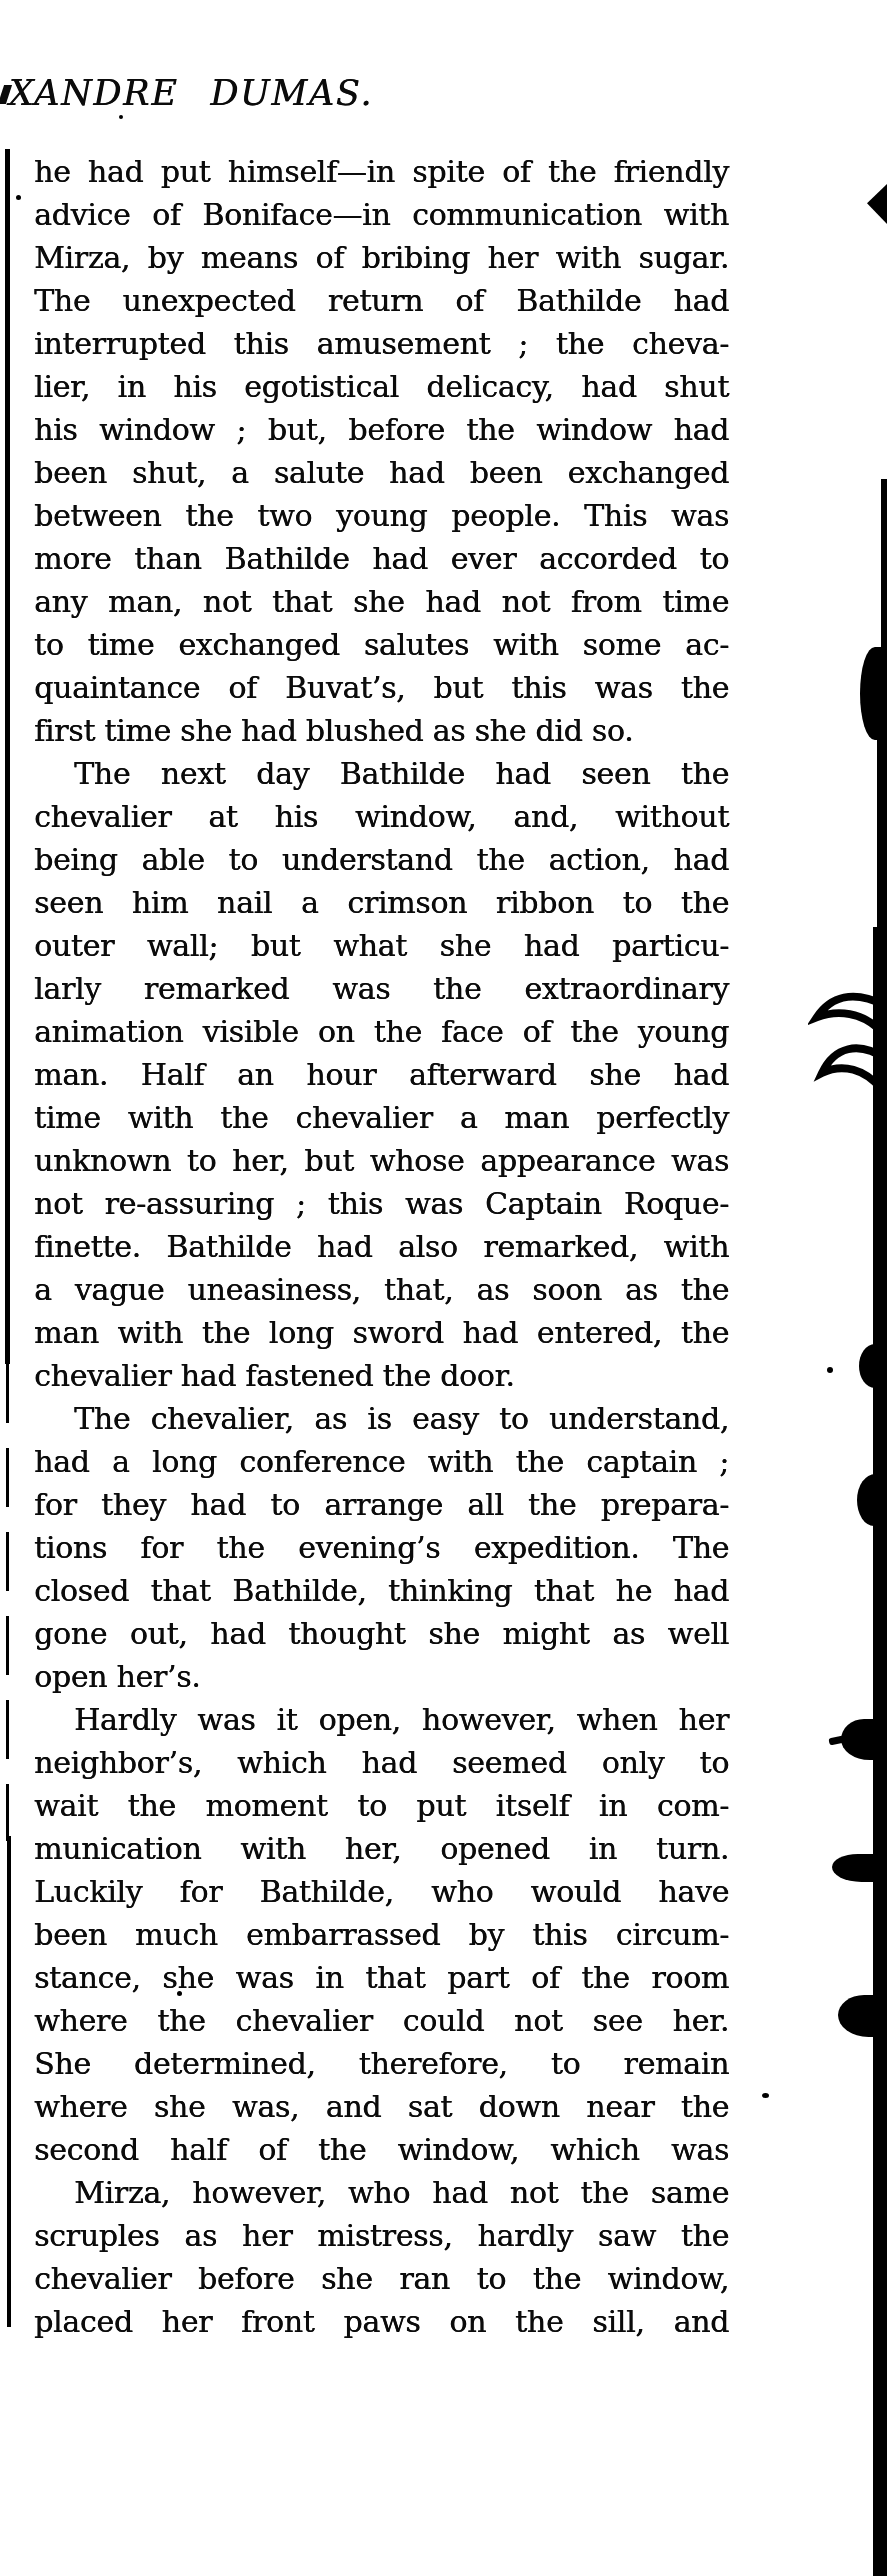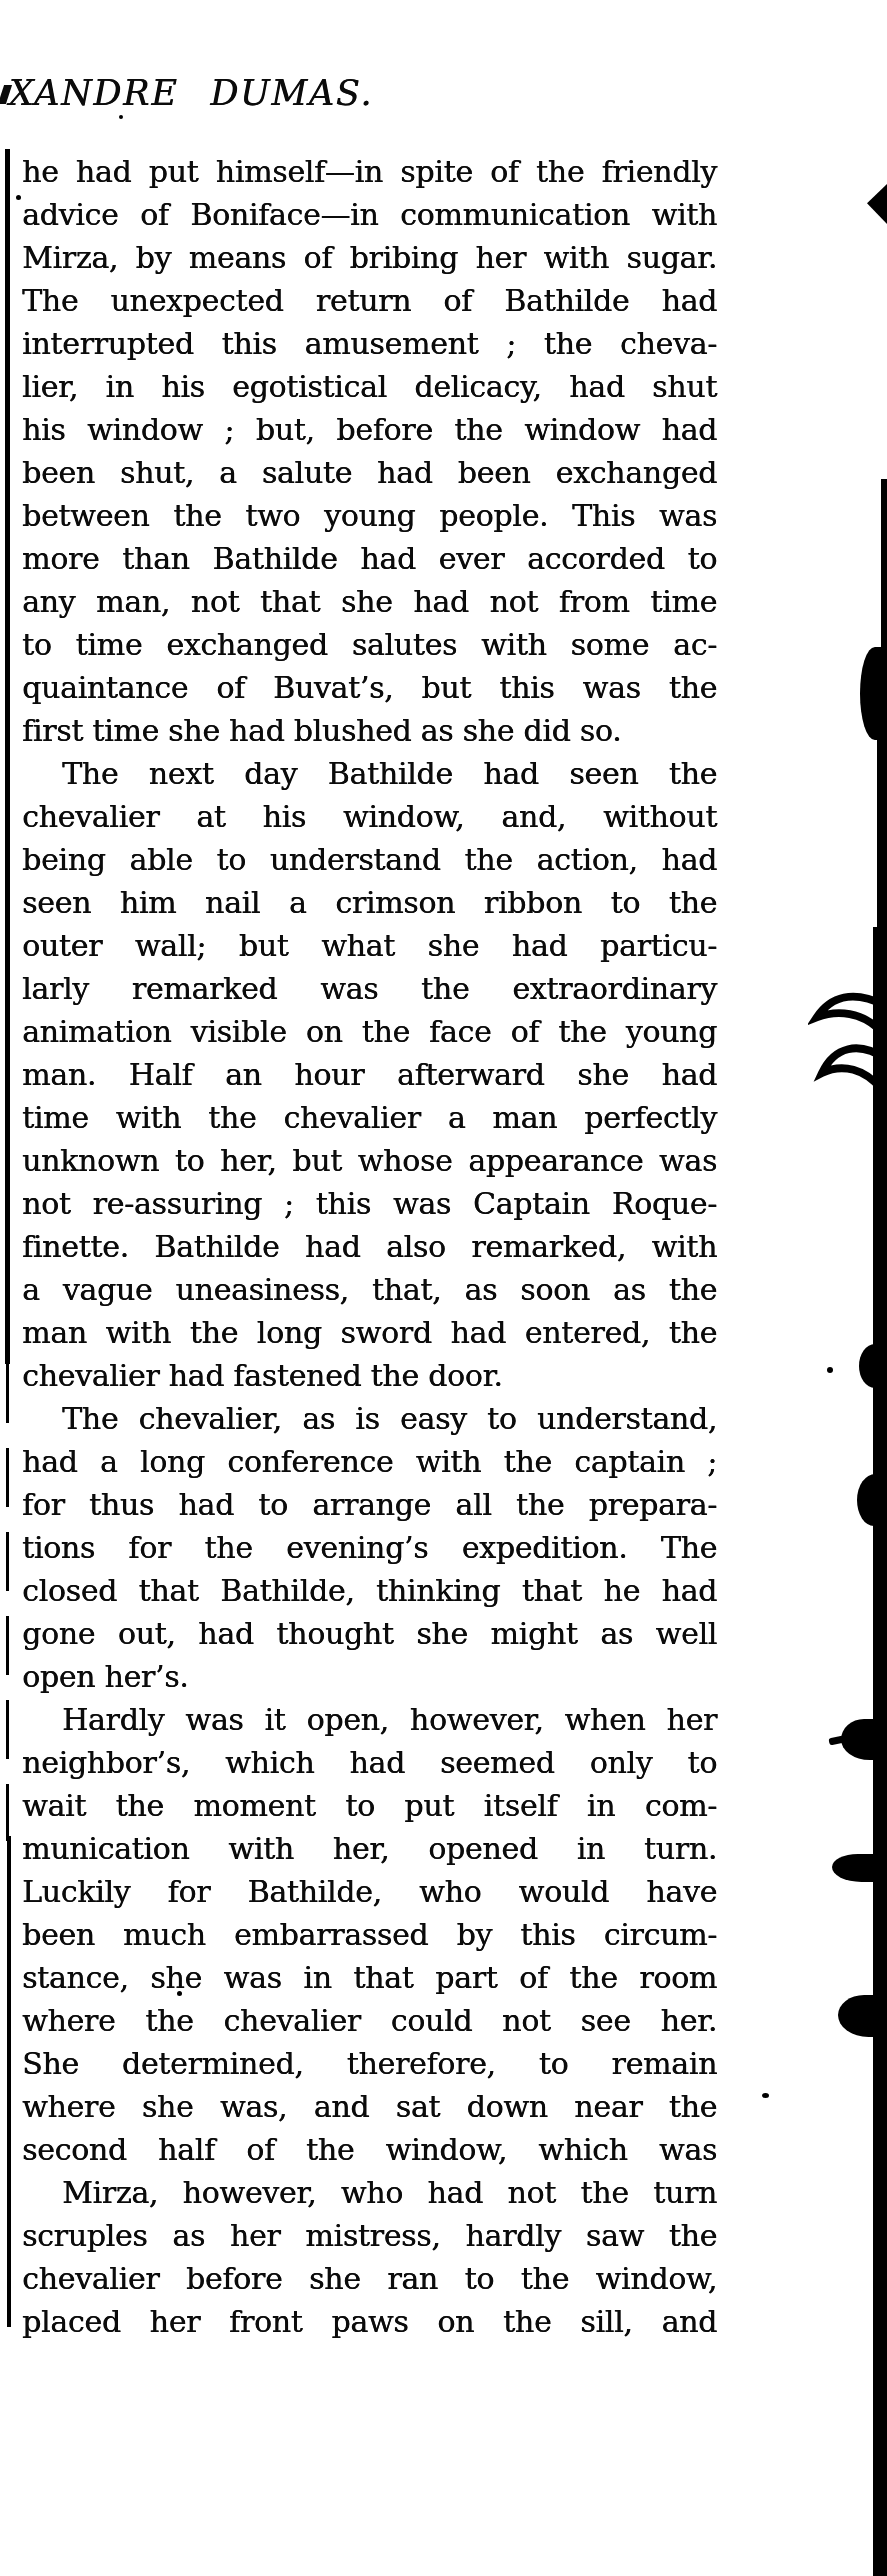--- a/index.html
+++ b/index.html
@@ -16,21 +16,21 @@
     color:#0b0b0b;text-shadow:0.5px 0 0 currentColor;white-space:nowrap;
   }
   
   #header-fragment{
     position:absolute;left:0.9px;top:85px;width:7.9px;height:19px;background:#0b0b0b;
     transform:skewX(-18deg);
   }
 
   
   #text-block{
-    position:absolute;left:22px;top:150px;width:695px;
+    position:absolute;left:34px;top:150px;width:695px;
     color:#0b0b0b;font-size:30px;line-height:43px;letter-spacing:-0.3px;
     text-shadow:0.4px 0 0 currentColor;
   }
   .line{height:43px;text-align:justify;text-align-last:justify;overflow:visible;white-space:nowrap;}
   .line.last{text-align-last:left;white-space:normal;}
   .line.indent{text-indent:40px;}
 
   
   .rule{position:absolute;background:#000;}
   #rule-top{left:5.2px;top:149px;width:4.4px;height:1215px;}
@@ -93,37 +93,37 @@
       <div class="line">man.  Half an hour afterward she had</div>
       <div class="line">time with the chevalier a man perfectly</div>
       <div class="line">unknown to her, but whose appearance was</div>
       <div class="line">not re-assuring ; this was Captain Roque-</div>
       <div class="line">finette.  Bathilde had also remarked, with</div>
       <div class="line">a vague uneasiness, that, as soon as the</div>
       <div class="line">man with the long sword had entered, the</div>
       <div class="line last">chevalier had fastened the door.</div>
       <div class="line indent">The chevalier, as is easy to understand,</div>
       <div class="line">had a long conference with the captain ;</div>
-      <div class="line">for thus had to arrange all the prepara-</div>
+      <div class="line">for they had to arrange all the prepara-</div>
       <div class="line">tions for the evening’s expedition.  The</div>
       <div class="line">closed that Bathilde, thinking that he had</div>
       <div class="line">gone out, had thought she might as well</div>
       <div class="line last">open her’s.</div>
       <div class="line indent">Hardly was it open, however, when her</div>
       <div class="line">neighbor’s, which had seemed only to</div>
       <div class="line">wait the moment to put itself in com-</div>
       <div class="line">munication with her, opened in turn.</div>
       <div class="line">Luckily for Bathilde, who would have</div>
       <div class="line">been much embarrassed by this circum-</div>
       <div class="line">stance, she was in that part of the room</div>
       <div class="line">where the chevalier could not see her.</div>
       <div class="line">She determined, therefore, to remain</div>
       <div class="line">where she was, and sat down near the</div>
       <div class="line">second half of the window, which was</div>
-      <div class="line indent">Mirza, however, who had not the turn</div>
+      <div class="line indent">Mirza, however, who had not the same</div>
       <div class="line">scruples as her mistress, hardly saw the</div>
       <div class="line">chevalier before she ran to the window,</div>
       <div class="line">placed her front paws on the sill, and</div>
     </div>
 
   <div class="rule" id="rule-top"></div>
   <div class="rule" id="rule-mid"></div>
   <div class="rule" id="rule-bottom"></div>
 
   <div class="artifact" id="art-top-tri"></div>

